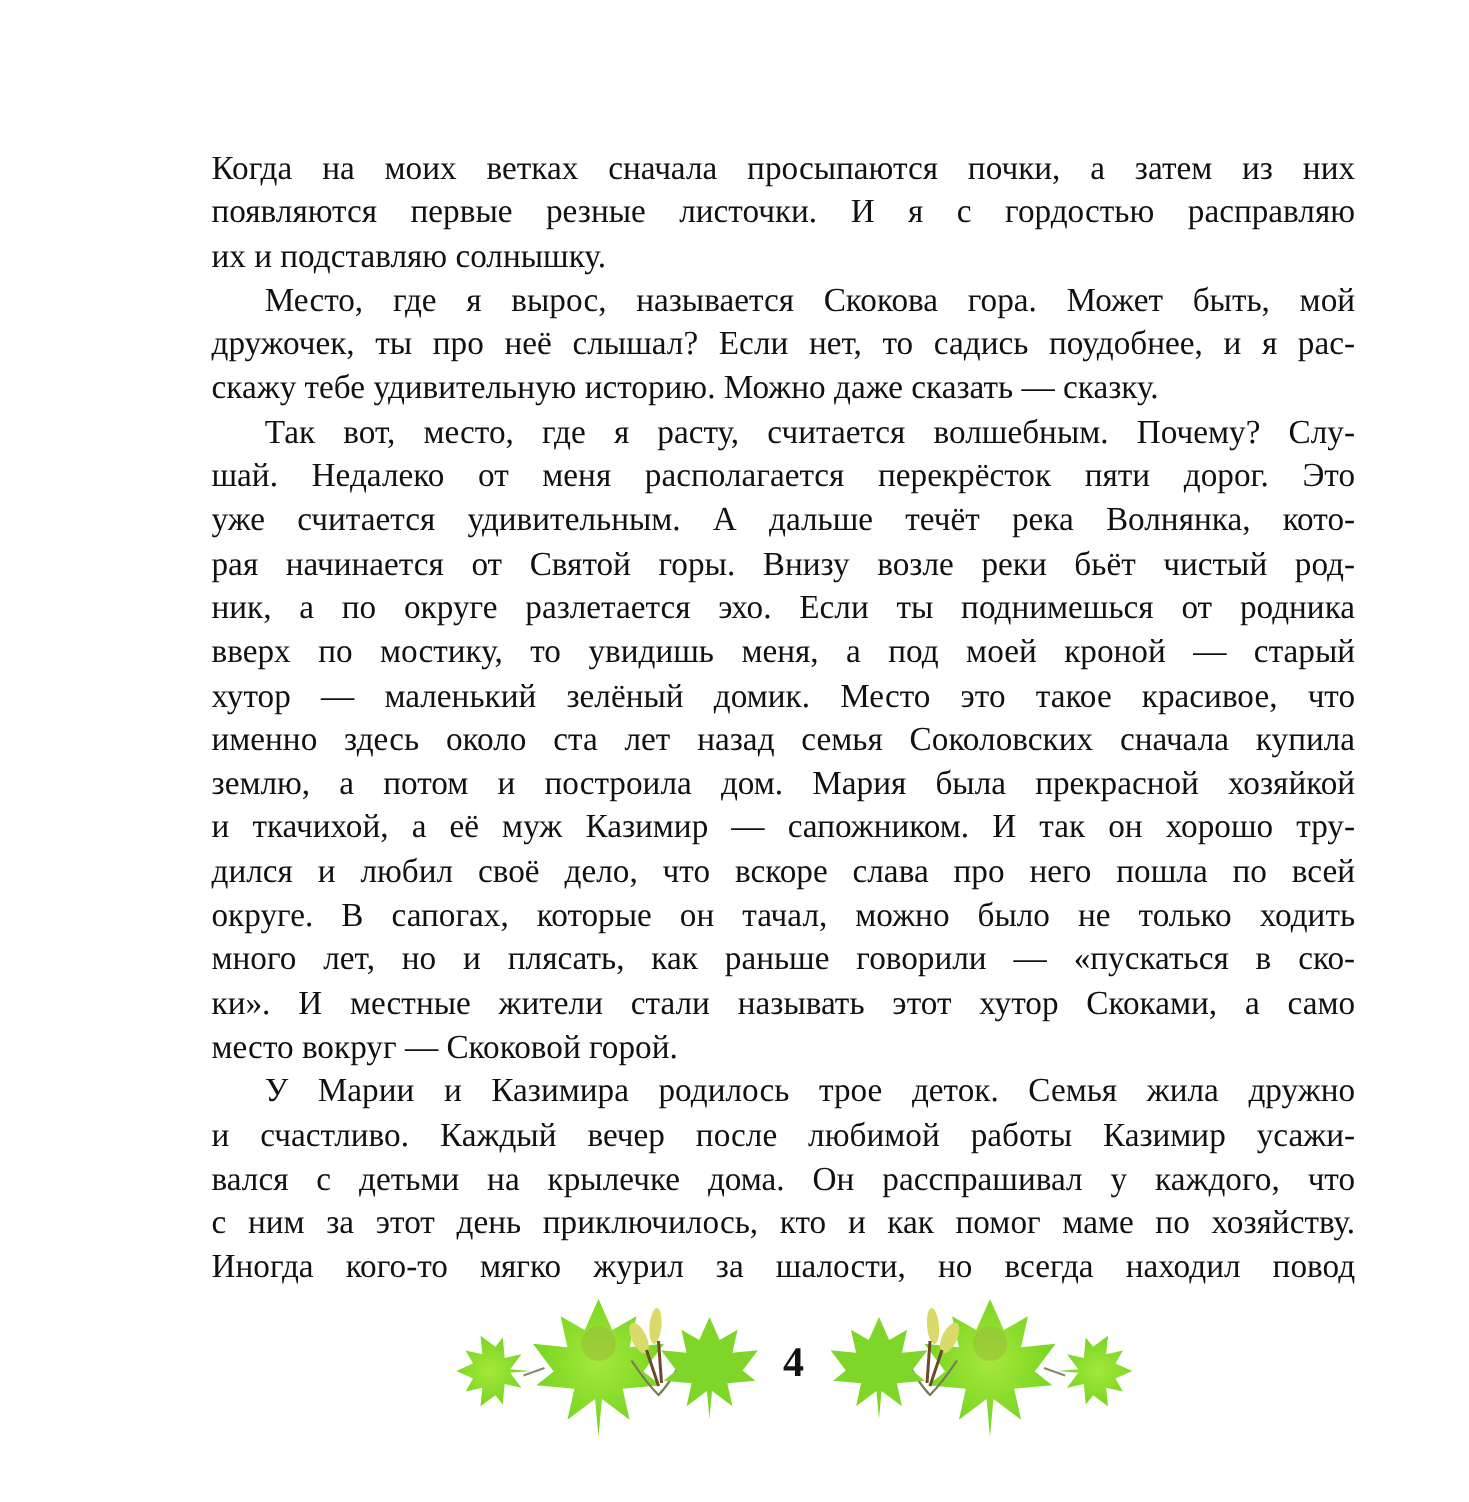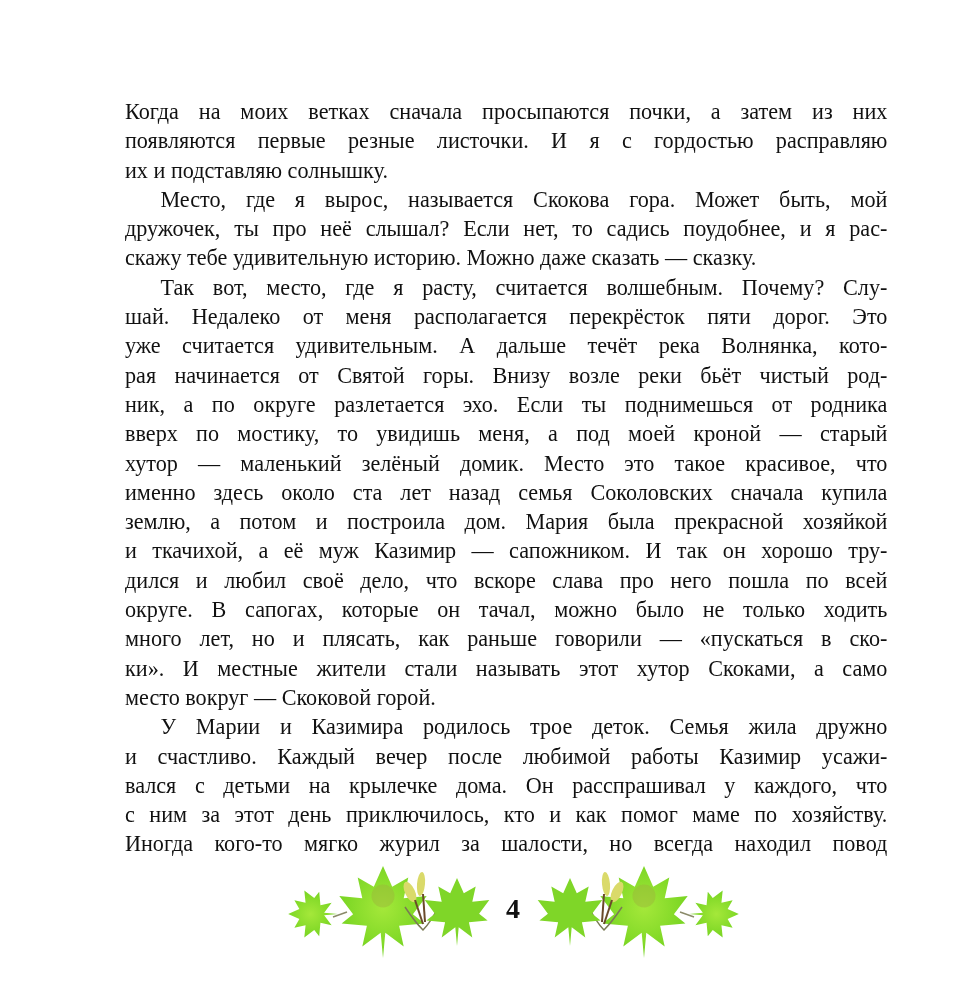--- a/index.html
+++ b/index.html
@@ -8,21 +8,21 @@
     background: #ffffff;
   }
   body {
     width: 979px;
     height: 1001px;
     position: relative;
     overflow: hidden;
   }
   .page {
     position: absolute;
-    left: 0; top: 0;
+    left: 16px; top: 0;
     width: 827px;
     height: 1001px;
     background: #ffffff;
   }
   .text-block {
     position: absolute;
     left: 125px;
     top: 97px;
     width: 774px;
     font-family: "Liberation Serif", "DejaVu Serif", serif;

